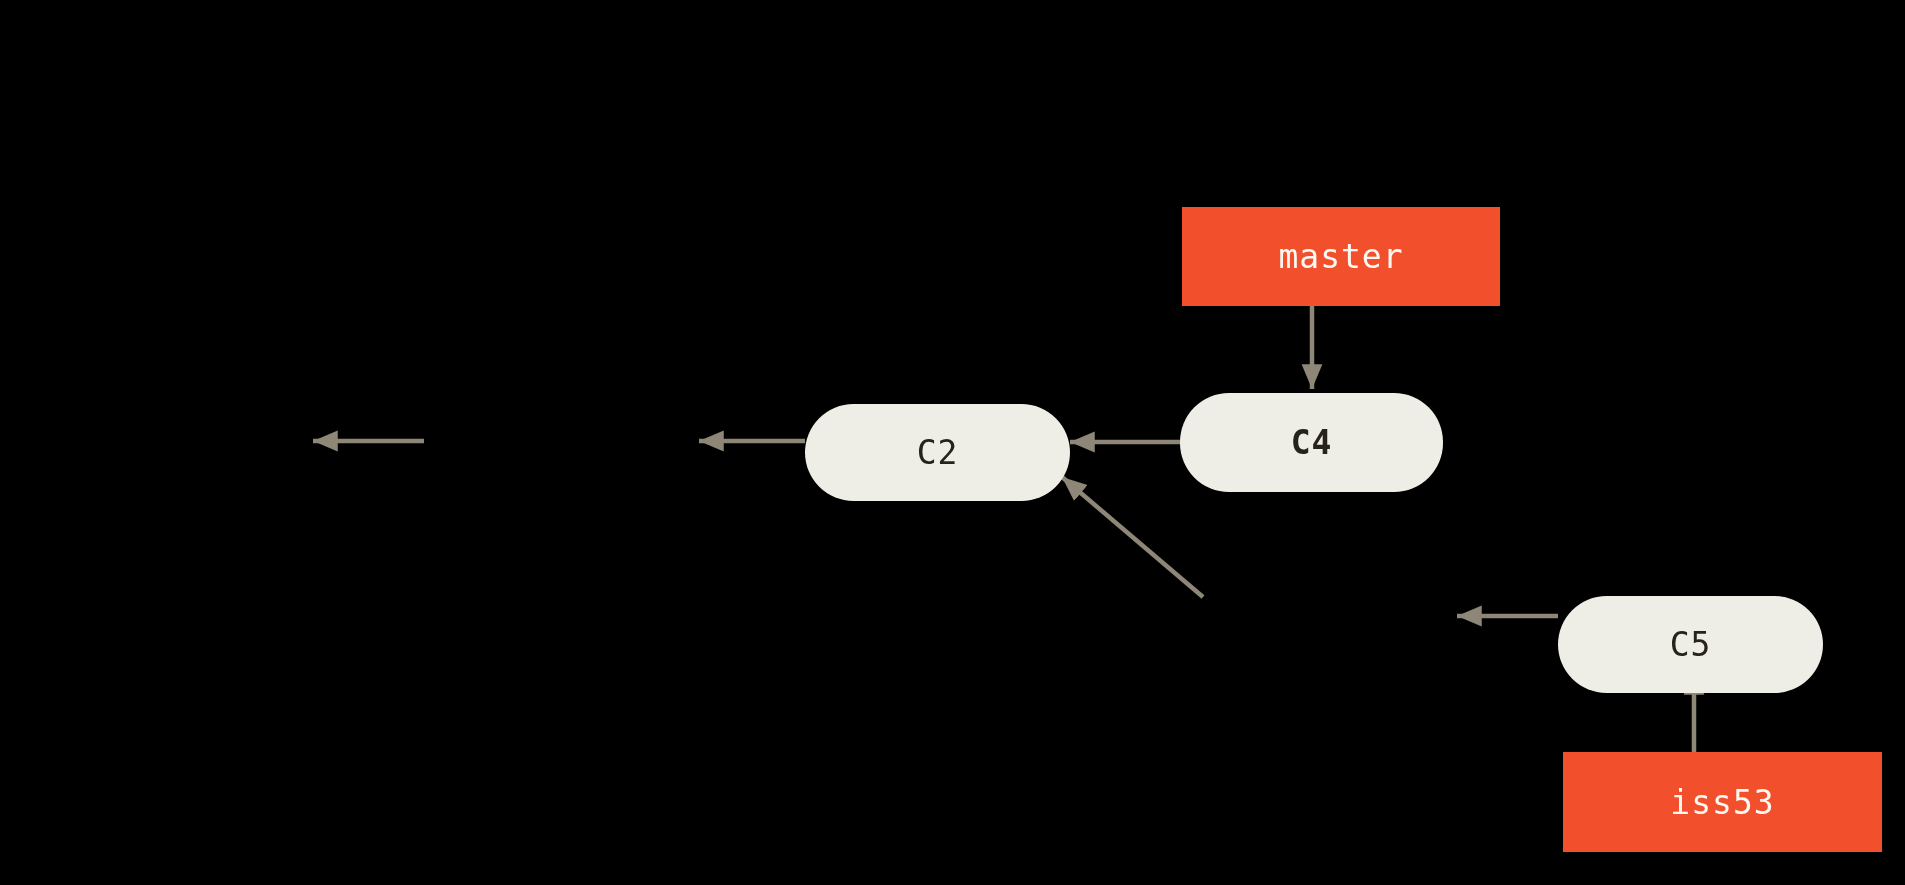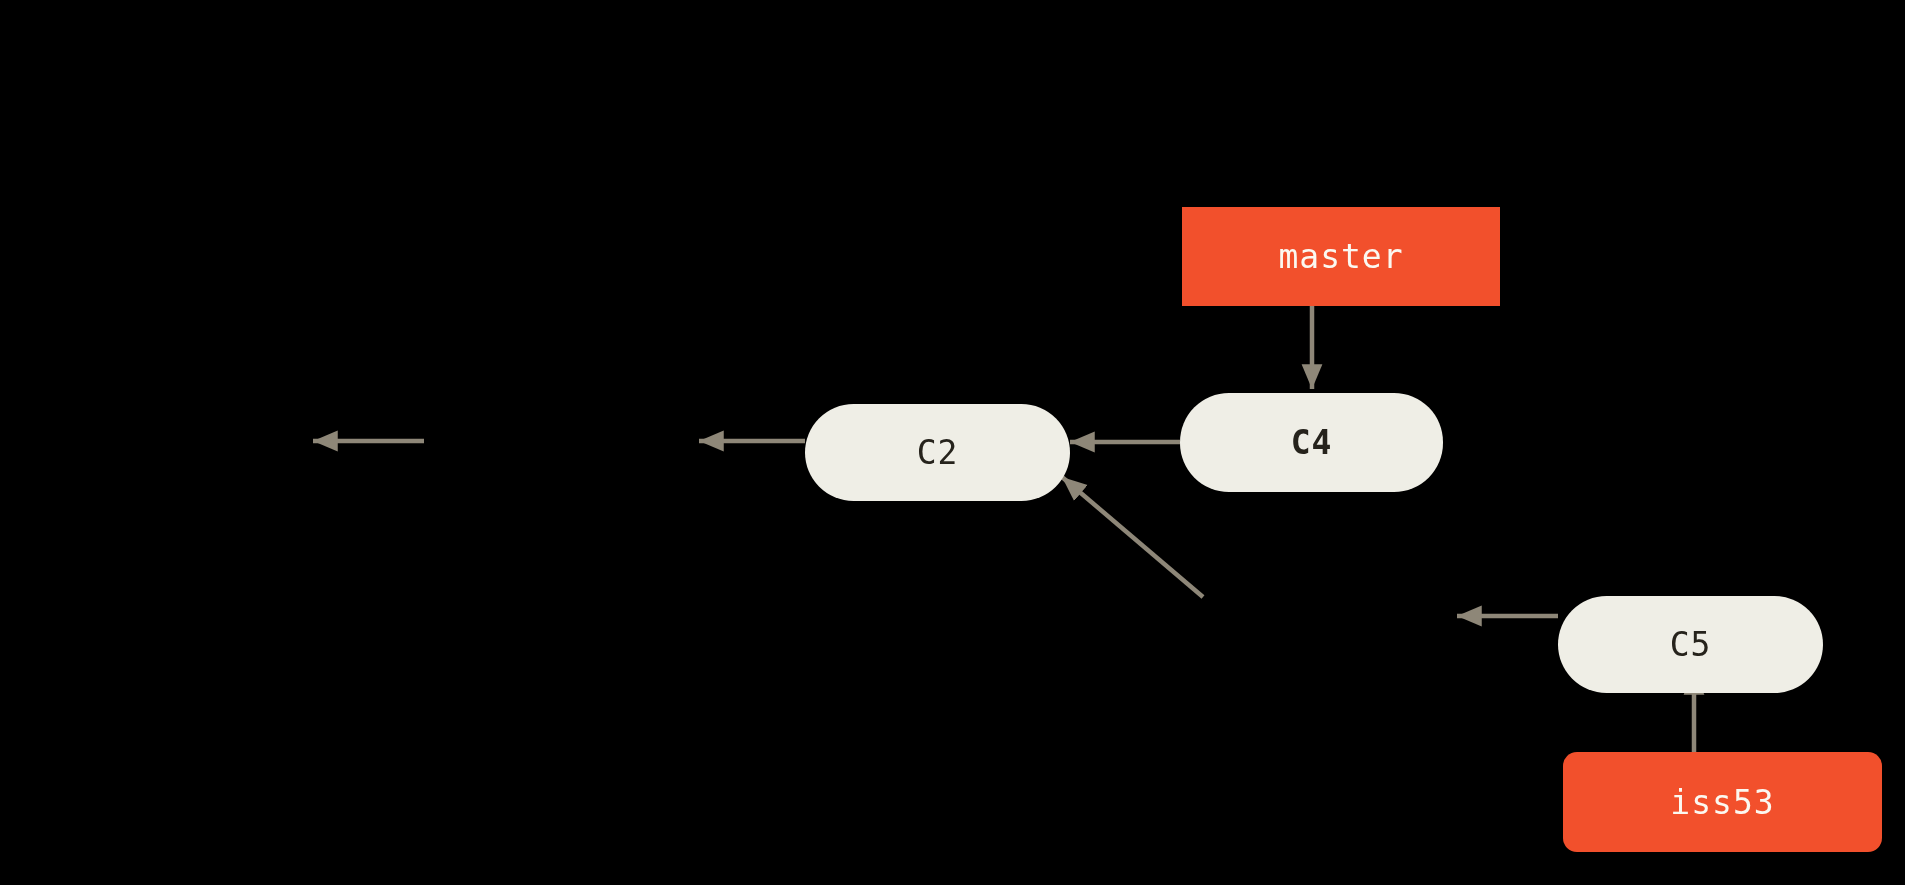--- a/index.html
+++ b/index.html
@@ -76,17 +76,17 @@
 
 
   <div class="node commit" style="left:1558px; top:568px; width:265px; height:97px;margin-top:28px;">
     <span>C5</span>
   </div>
 
   <div class="node branch" style="left:1182px; top:207px; width:318px; height:99px;">
     <span>master</span>
   </div>
 
-  <div class="node branch" style="left:1563px; top:752px; width:319px; height:100px;border-radius:14px;">
+  <div class="node branch" style="left:1563px; top:752px; width:319px; height:100px;">
     <span>iss53</span>
   </div>
 
 </div>
 
 </body></html>

